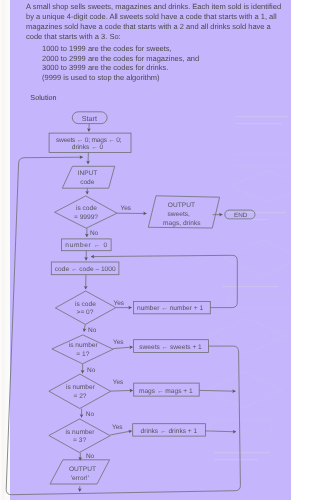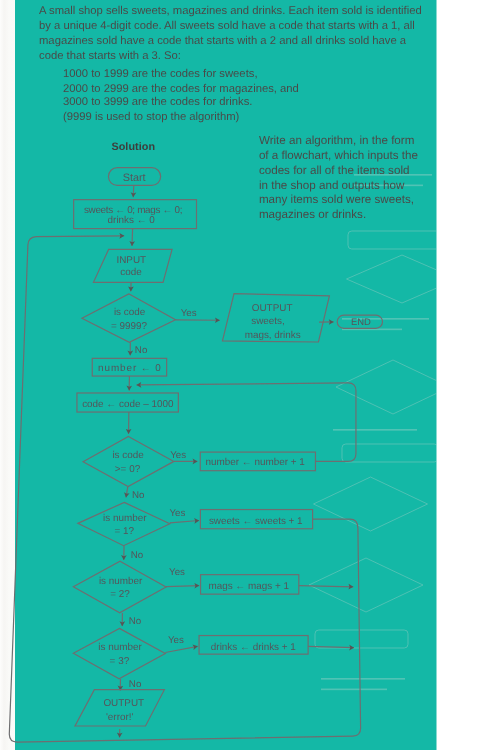--- a/index.html
+++ b/index.html
@@ -1,23 +1,23 @@
 <!DOCTYPE html>
 <html><head>
 <meta charset="utf-8">
 <title>Flowchart</title>
 <style>
   html,body{margin:0;padding:0;background:#ffffff;-webkit-font-smoothing:antialiased;text-rendering:geometricPrecision;}
   #page{position:relative;width:291px;height:500px;overflow:hidden;
-        background:#14b8a6;font-family:"Liberation Sans",sans-serif;color:#4a4a48;}
+        background:#c4b5fd;font-family:"Liberation Sans",sans-serif;color:#4a4a48;}
   .para{position:absolute;white-space:pre;font-size:7.5px;line-height:9.85px;}
   #q1{left:26px;top:2.4px;}
   #q2{left:26px;top:44.2px;line-height:9.5px;margin-left:16px;}
   #task{left:172.6px;top:89.1px;font-size:7.75px;line-height:9.82px;}
-  #solution{position:absolute;left:30.3px;top:92.8px;font-size:7.2px;font-weight:bold;letter-spacing:0.05px;color:#3d3d3b;margin-left:44px;}
+  #solution{position:absolute;left:30.3px;top:92.8px;font-size:7.2px;font-weight:normal;letter-spacing:0.05px;color:#3d3d3b;}
   #fc{position:absolute;left:0;top:0;}
   .nodetext{font-size:6.6px;fill:#55555a;font-family:"Liberation Sans",sans-serif;text-anchor:middle;}
   .lbl{font-size:6.5px;fill:#55555a;font-family:"Liberation Sans",sans-serif;}
   .shape{fill:none;stroke:#6e6e70;stroke-width:0.8;}
   .conn{fill:none;stroke:#6e6e70;stroke-width:0.8;}
   .arrow{fill:#555;}
   
   #leftshade{position:absolute;left:0;top:0;width:10px;height:500px;
      background:linear-gradient(to right,#fdfdfc 0%,#f6f5f3 28%,#fafaf8 60%,#fbfbf9 100%);}
   #ghost{position:absolute;left:0;top:0;}
@@ -52,26 +52,20 @@
   </svg>
   <div class="para" id="q1">A small shop sells sweets, magazines and drinks. Each item sold is identified
 by a unique 4-digit code. All sweets sold have a code that starts with a 1, all
 magazines sold have a code that starts with a 2 and all drinks sold have a
 code that starts with a 3. So:</div>
   <div class="para" id="q2">1000 to 1999 are the codes for sweets,
 2000 to 2999 are the codes for magazines, and
 3000 to 3999 are the codes for drinks.
 (9999 is used to stop the algorithm)</div>
   <div id="solution">Solution</div>
-  <div class="para" id="task">Write an algorithm, in the form
-of a flowchart, which inputs the
-codes for all of the items sold
-in the shop and outputs how
-many items sold were sweets,
-magazines or drinks.</div>
   <svg id="fc" width="291" height="500" viewBox="0 0 291 500">
     <defs>
       <marker id="ah" markerWidth="6" markerHeight="6" refX="4.5" refY="2.7" orient="auto">
         <path d="M0.5,0.35 L4.6,2.7 L0.5,5.05 L1.4,2.7 z" class="arrow"></path>
       </marker>
     </defs>
 
     <g class="conn">
 
       <path d="M89.2,123.6 L88.8,131.5" marker-end="url(#ah)"></path>

